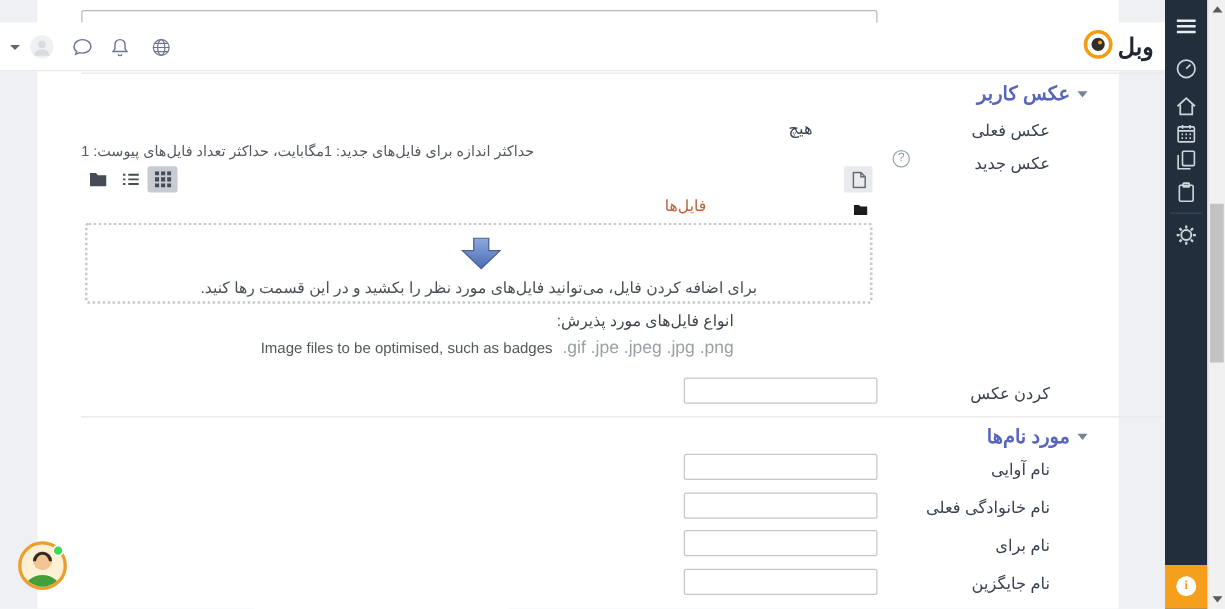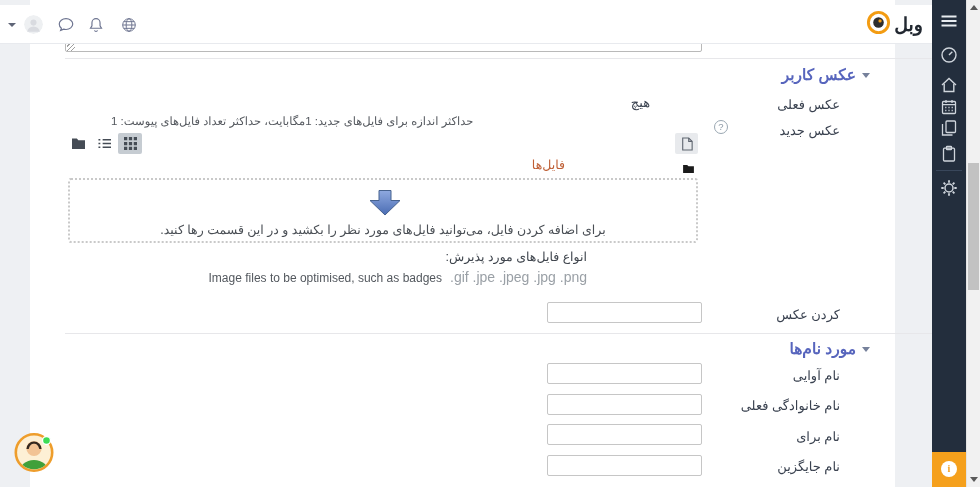--- a/index.html
+++ b/index.html
@@ -8,21 +8,21 @@
     position: relative;
     background: #eef0f3;
     font-family: "Liberation Sans", sans-serif;
     overflow: hidden;
     color: #3a4250;
   }
   .fa { direction: rtl; unicode-bidi: embed; }
 
   
   #topbar {
-    position: absolute; left:0; top:5px; width:932px; height:39px;
+    position: absolute; left:0; top:18px; width:932px; height:39px;
     background:#ffffff; border-bottom:1px solid #e8eaee; z-index:30;
   }
   .tb-icon { position:absolute; top:11px; width:18px; height:18px; cursor:pointer; }
   .caret-sm {
     width:0; height:0; border-left:4px solid transparent;
     border-right:4px solid transparent; border-top:4.5px solid #5f6577;
   }
   #tb-avatar { position:absolute; left:24px; top:10px; width:19px; height:19px;
     border-radius:50%; overflow:hidden; }
   #logo { position:absolute; right:9px; top:6px; height:27px; display:flex;
@@ -72,21 +72,21 @@
 
   .flabel { position:absolute; right:55px; font-size:13px; color:#3a4250;
     direction:rtl; white-space:nowrap; }
   .fvalue { position:absolute; font-size:13px; color:#3a4250; direction:rtl; }
 
   .help-circle { position:absolute; left:684px; top:120px; width:14px; height:14px;
     border:1px solid #9aa7b2; border-radius:50%; color:#8c99a5; font-size:9.5px;
     line-height:12px; text-align:center; cursor:pointer; background:#fff; }
 
   #maxsize-note { position:absolute; left:35px; top:114px; font-size:11.5px;
-    color:#55595f; white-space:nowrap;margin-left:46px; }
+    color:#55595f; white-space:nowrap; }
 
   
   #fm-toolbar-left { position:absolute; left:36px; top:133px; display:flex; gap:2px;
     direction:ltr; }
   .fm-btn { width:24px; height:21px; display:flex; align-items:center;
     justify-content:center; border-radius:2px; cursor:pointer; }
   .fm-btn.active { background:#c6ccd2; }
   #fm-add-btn { position:absolute; left:645px; top:133px; width:23px; height:21px;
     background:#e8eaed; border-radius:2px; display:flex; align-items:center;
     justify-content:center; cursor:pointer; }

